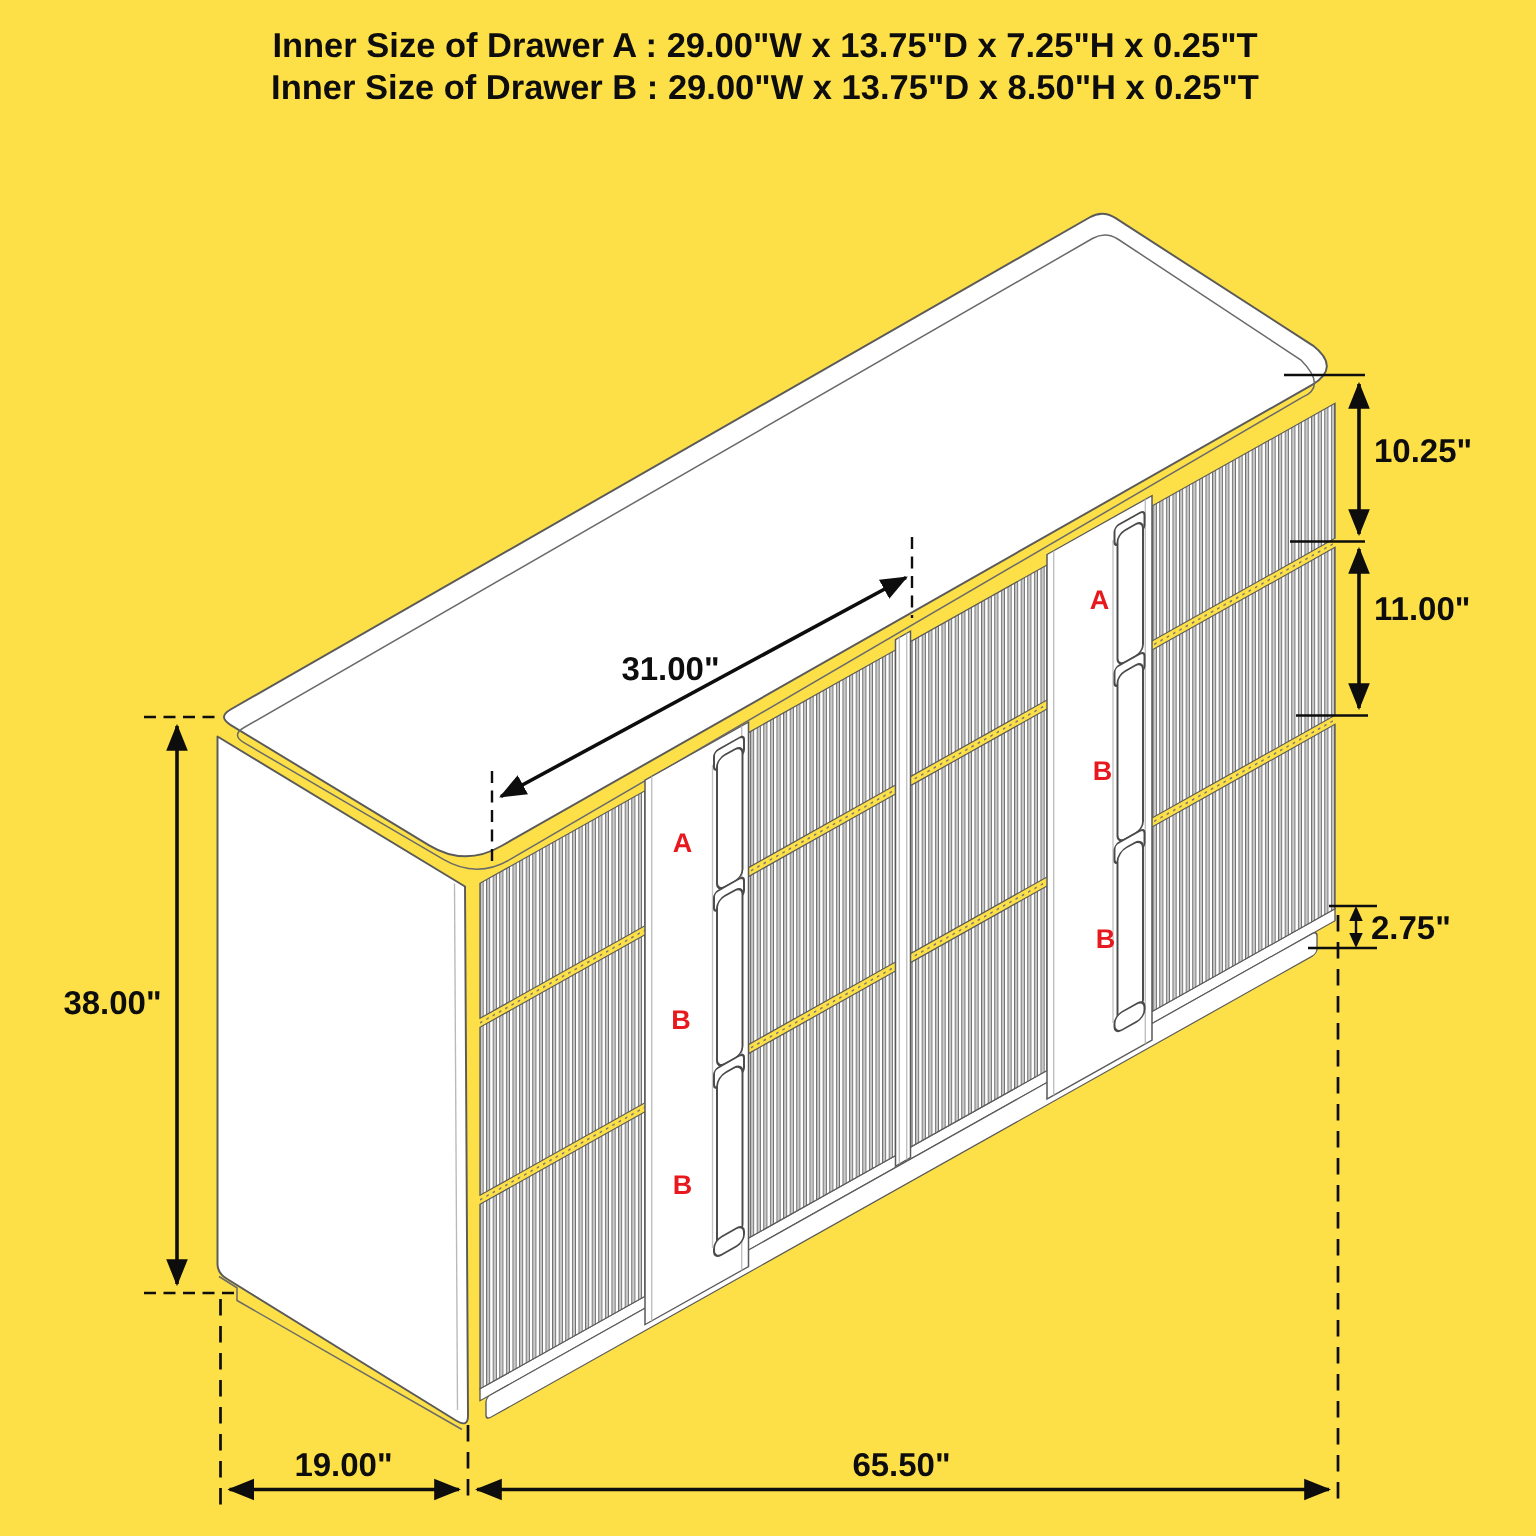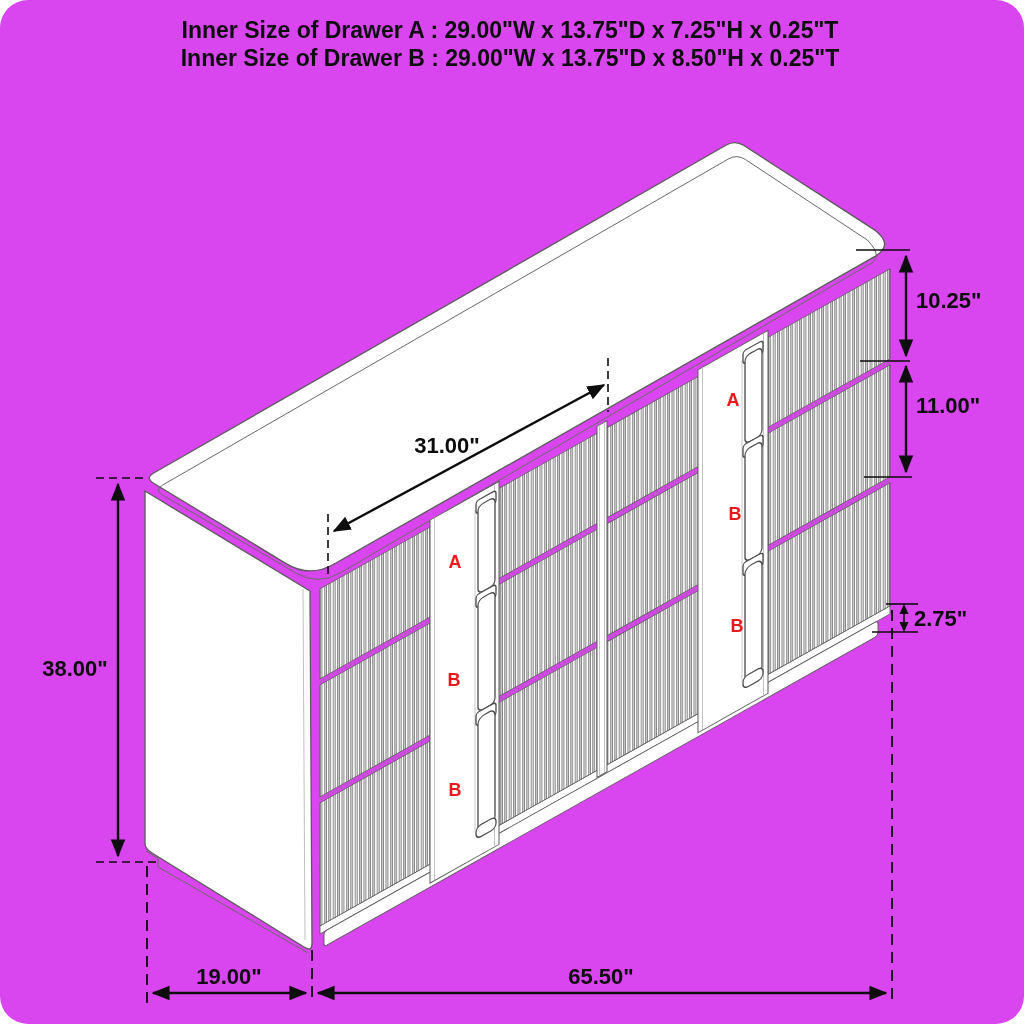--- a/index.html
+++ b/index.html
@@ -1,17 +1,17 @@
 <!DOCTYPE html>
 <html><head>
 <meta charset="utf-8">
 <style>
   html,body{margin:0;padding:0;background:#ffffff;}
   body{width:1024px;height:1024px;font-family:"Liberation Sans",sans-serif;}
-  .stage{position:relative;width:1024px;height:1024px;background:#d946ef;overflow:hidden;border-radius:28px;}
+  .stage{position:relative;width:1024px;height:1024px;background:#fde047;overflow:hidden;}
   svg{display:block;}
   text{font-family:"Liberation Sans",sans-serif;}
   .title-text{font-size:23px;font-weight:bold;fill:#0d0d0d;}
   .dim-text{font-size:22px;font-weight:bold;fill:#0d0d0d;}
   .drawer-letter{font-size:18px;font-weight:bold;fill:#e8191e;}
   .outline{fill:#ffffff;stroke:#5a5a5a;stroke-width:1.3;stroke-linejoin:round;}
   .thinline{fill:none;stroke:#6a6a6a;stroke-width:1;}
   .dimline{stroke:#0d0d0d;stroke-width:2.4;fill:none;}
   .tick{stroke:#0d0d0d;stroke-width:1.6;fill:none;}
   .dashext{stroke:#0d0d0d;stroke-width:1.8;fill:none;stroke-dasharray:11 7;}

